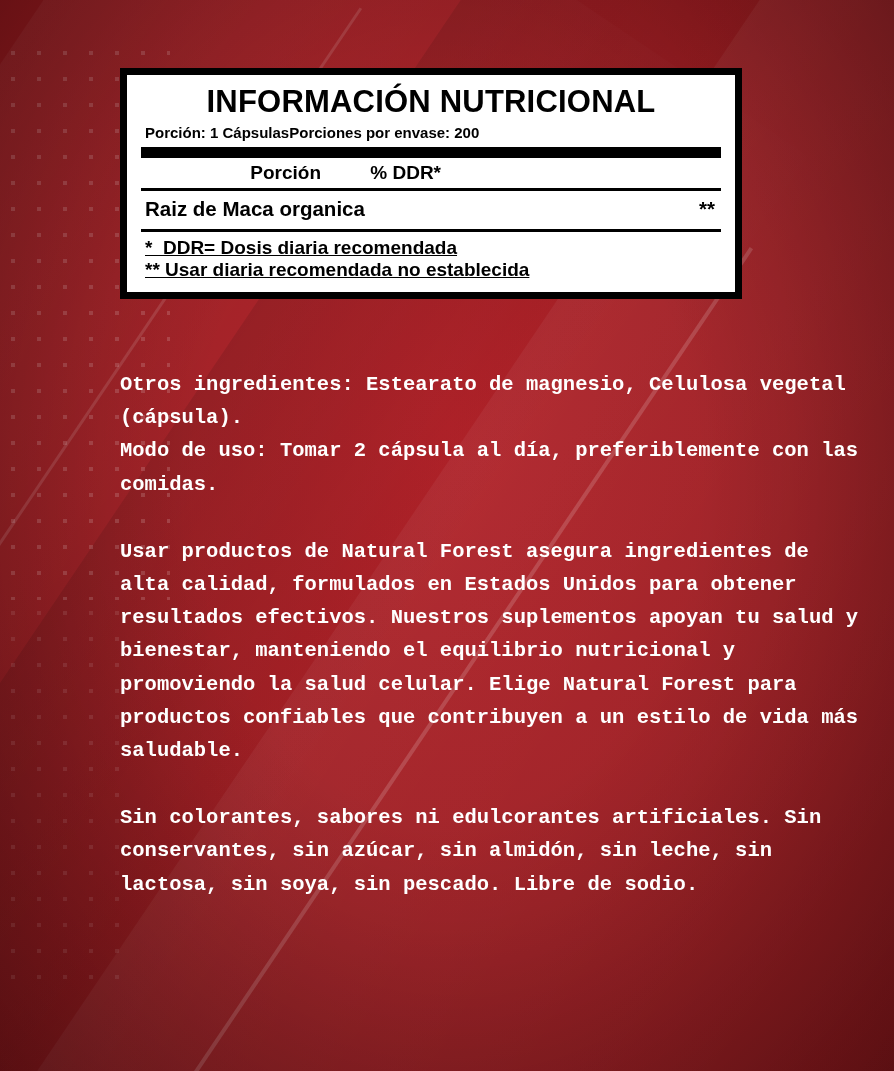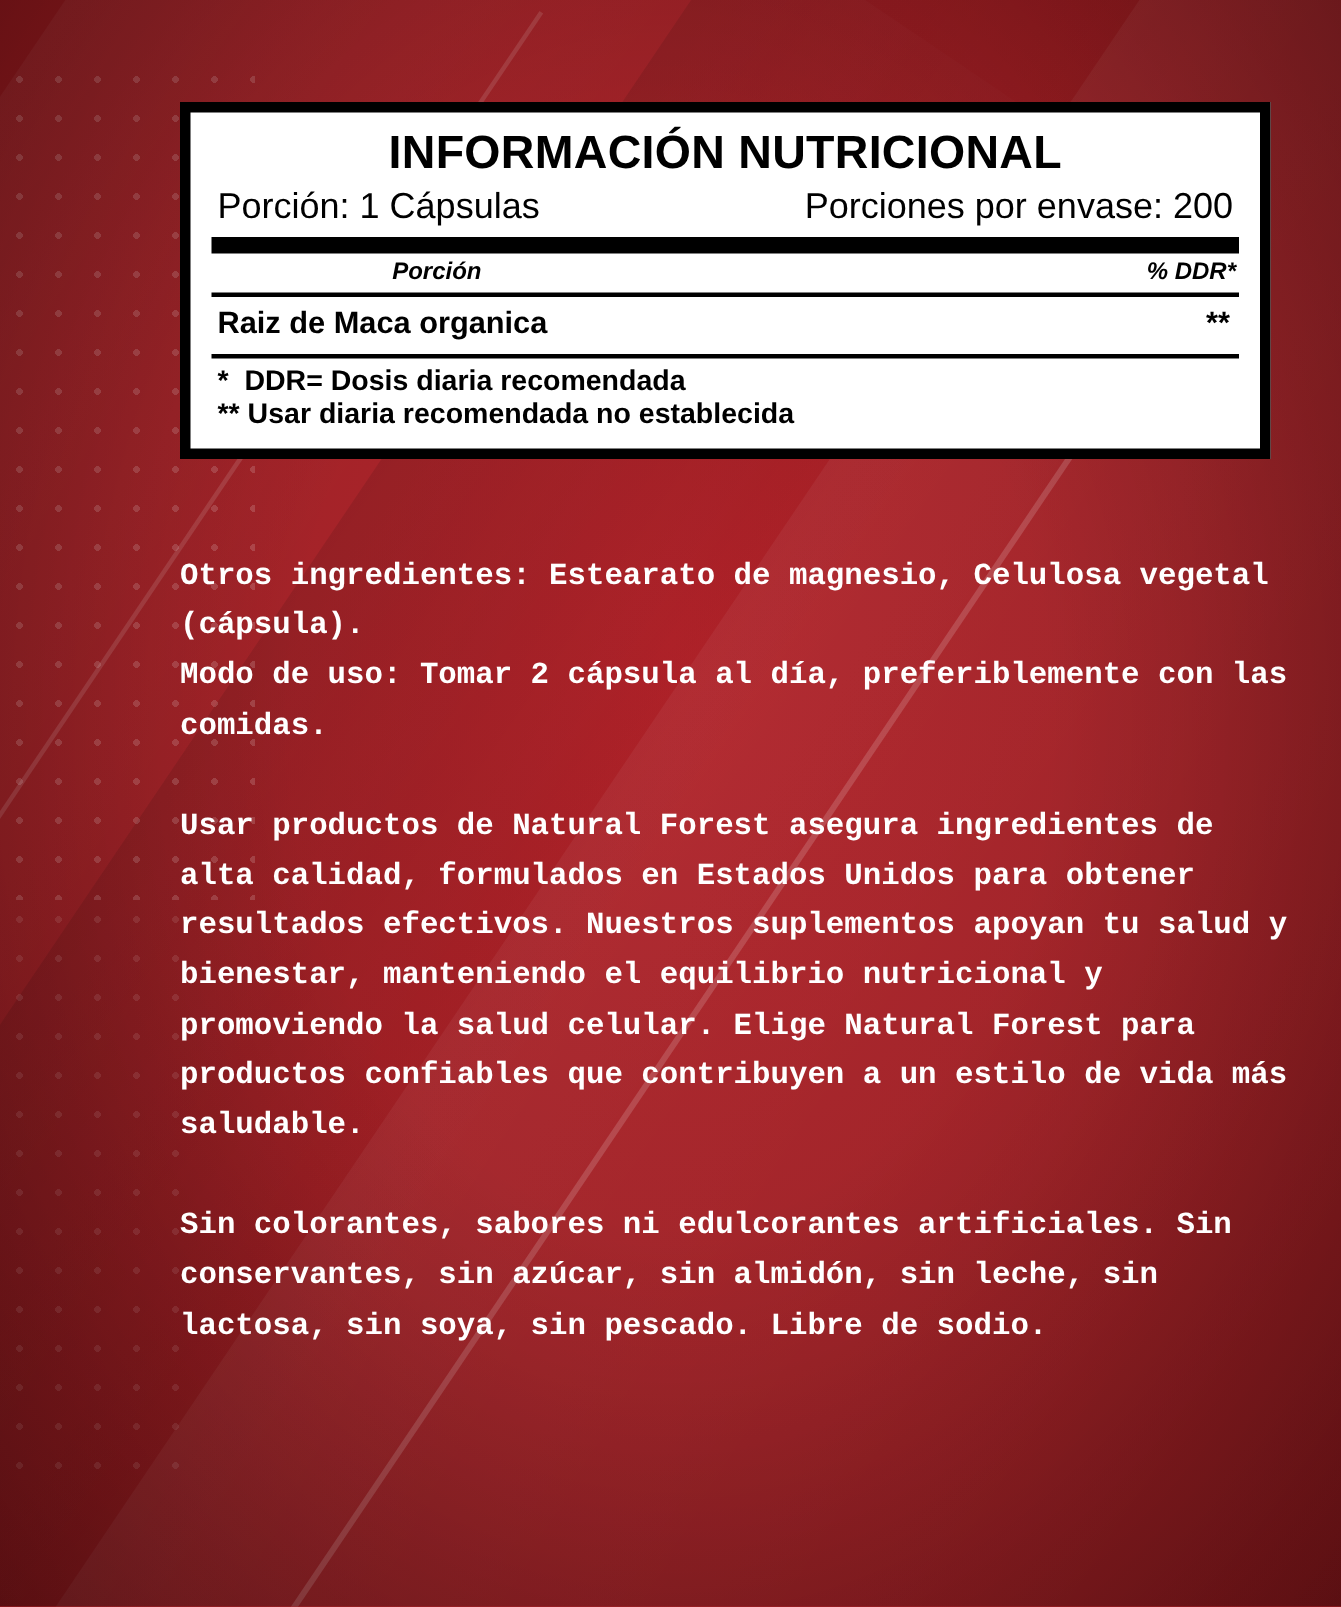--- a/index.html
+++ b/index.html
@@ -74,78 +74,77 @@
   .vignette {
     top: 0; left: 0; width: 894px; height: 1071px;
     background: radial-gradient(ellipse at 50% 45%, rgba(0,0,0,0) 40%, rgba(0,0,0,0.28) 100%);
   }
 
   
   .panel {
     position: absolute;
     left: 120px;
     top: 68px;
-    width: 727px;
+    width: 622px;
     background: #ffffff;
     border: 7px solid #000000;
     box-sizing: border-box;
     padding: 6px 14px 8px 14px;
     color: #000;
   }
   .panel-title {
     text-align: center;
     font-size: 31px;
     font-weight: 700;
     letter-spacing: 0.2px;
     line-height: 1.12;
     margin: 4px 0 2px 0;
   }
   .serving-row {
     display: flex;
-    justify-content: space-between;
-    font-size: 24px;
-    font-weight: 400;
+    font-size: 15px;
+    font-weight: 700;
     padding: 2px 4px 4px 4px;
   }
   .rule-thick {
     height: 11px;
     background: #000;
     margin: 2px 0 0 0;
   }
   .rule-thin {
     height: 3px;
     background: #000;
     margin: 0;
   }
   .hdr-row {
     display: flex;
-    justify-content: space-between;
+    justify-content: flex-start;
     align-items: baseline;
-    font-size: 16px;
+    font-size: 19px;
     font-weight: 700;
     padding: 4px 2px 4px 0;
-    font-style: italic;
   }
   .hdr-portion { width: 180px; text-align: right; }
   .hdr-ddr { width: 120px; text-align: right; }
   .ing-row {
     display: flex;
     align-items: center;
     font-size: 20.5px;
     font-weight: 700;
     padding: 6px 2px 8px 4px;
   }
   .ing-name { flex: 1; text-align: left; }
   .ing-amount { width: 170px; text-align: right; }
   .ing-ddr { width: 110px; text-align: right; padding-right: 4px; }
   .footnotes {
     font-size: 19px;
     font-weight: 700;
     line-height: 1.18;
     padding: 5px 2px 2px 4px;
+    text-decoration: underline;
   }
   .footnote-line { white-space: pre; }
 
   
   .copy {
     position: absolute;
     left: 120px;
     top: 368px;
     width: 740px;
     color: #ffffff;

